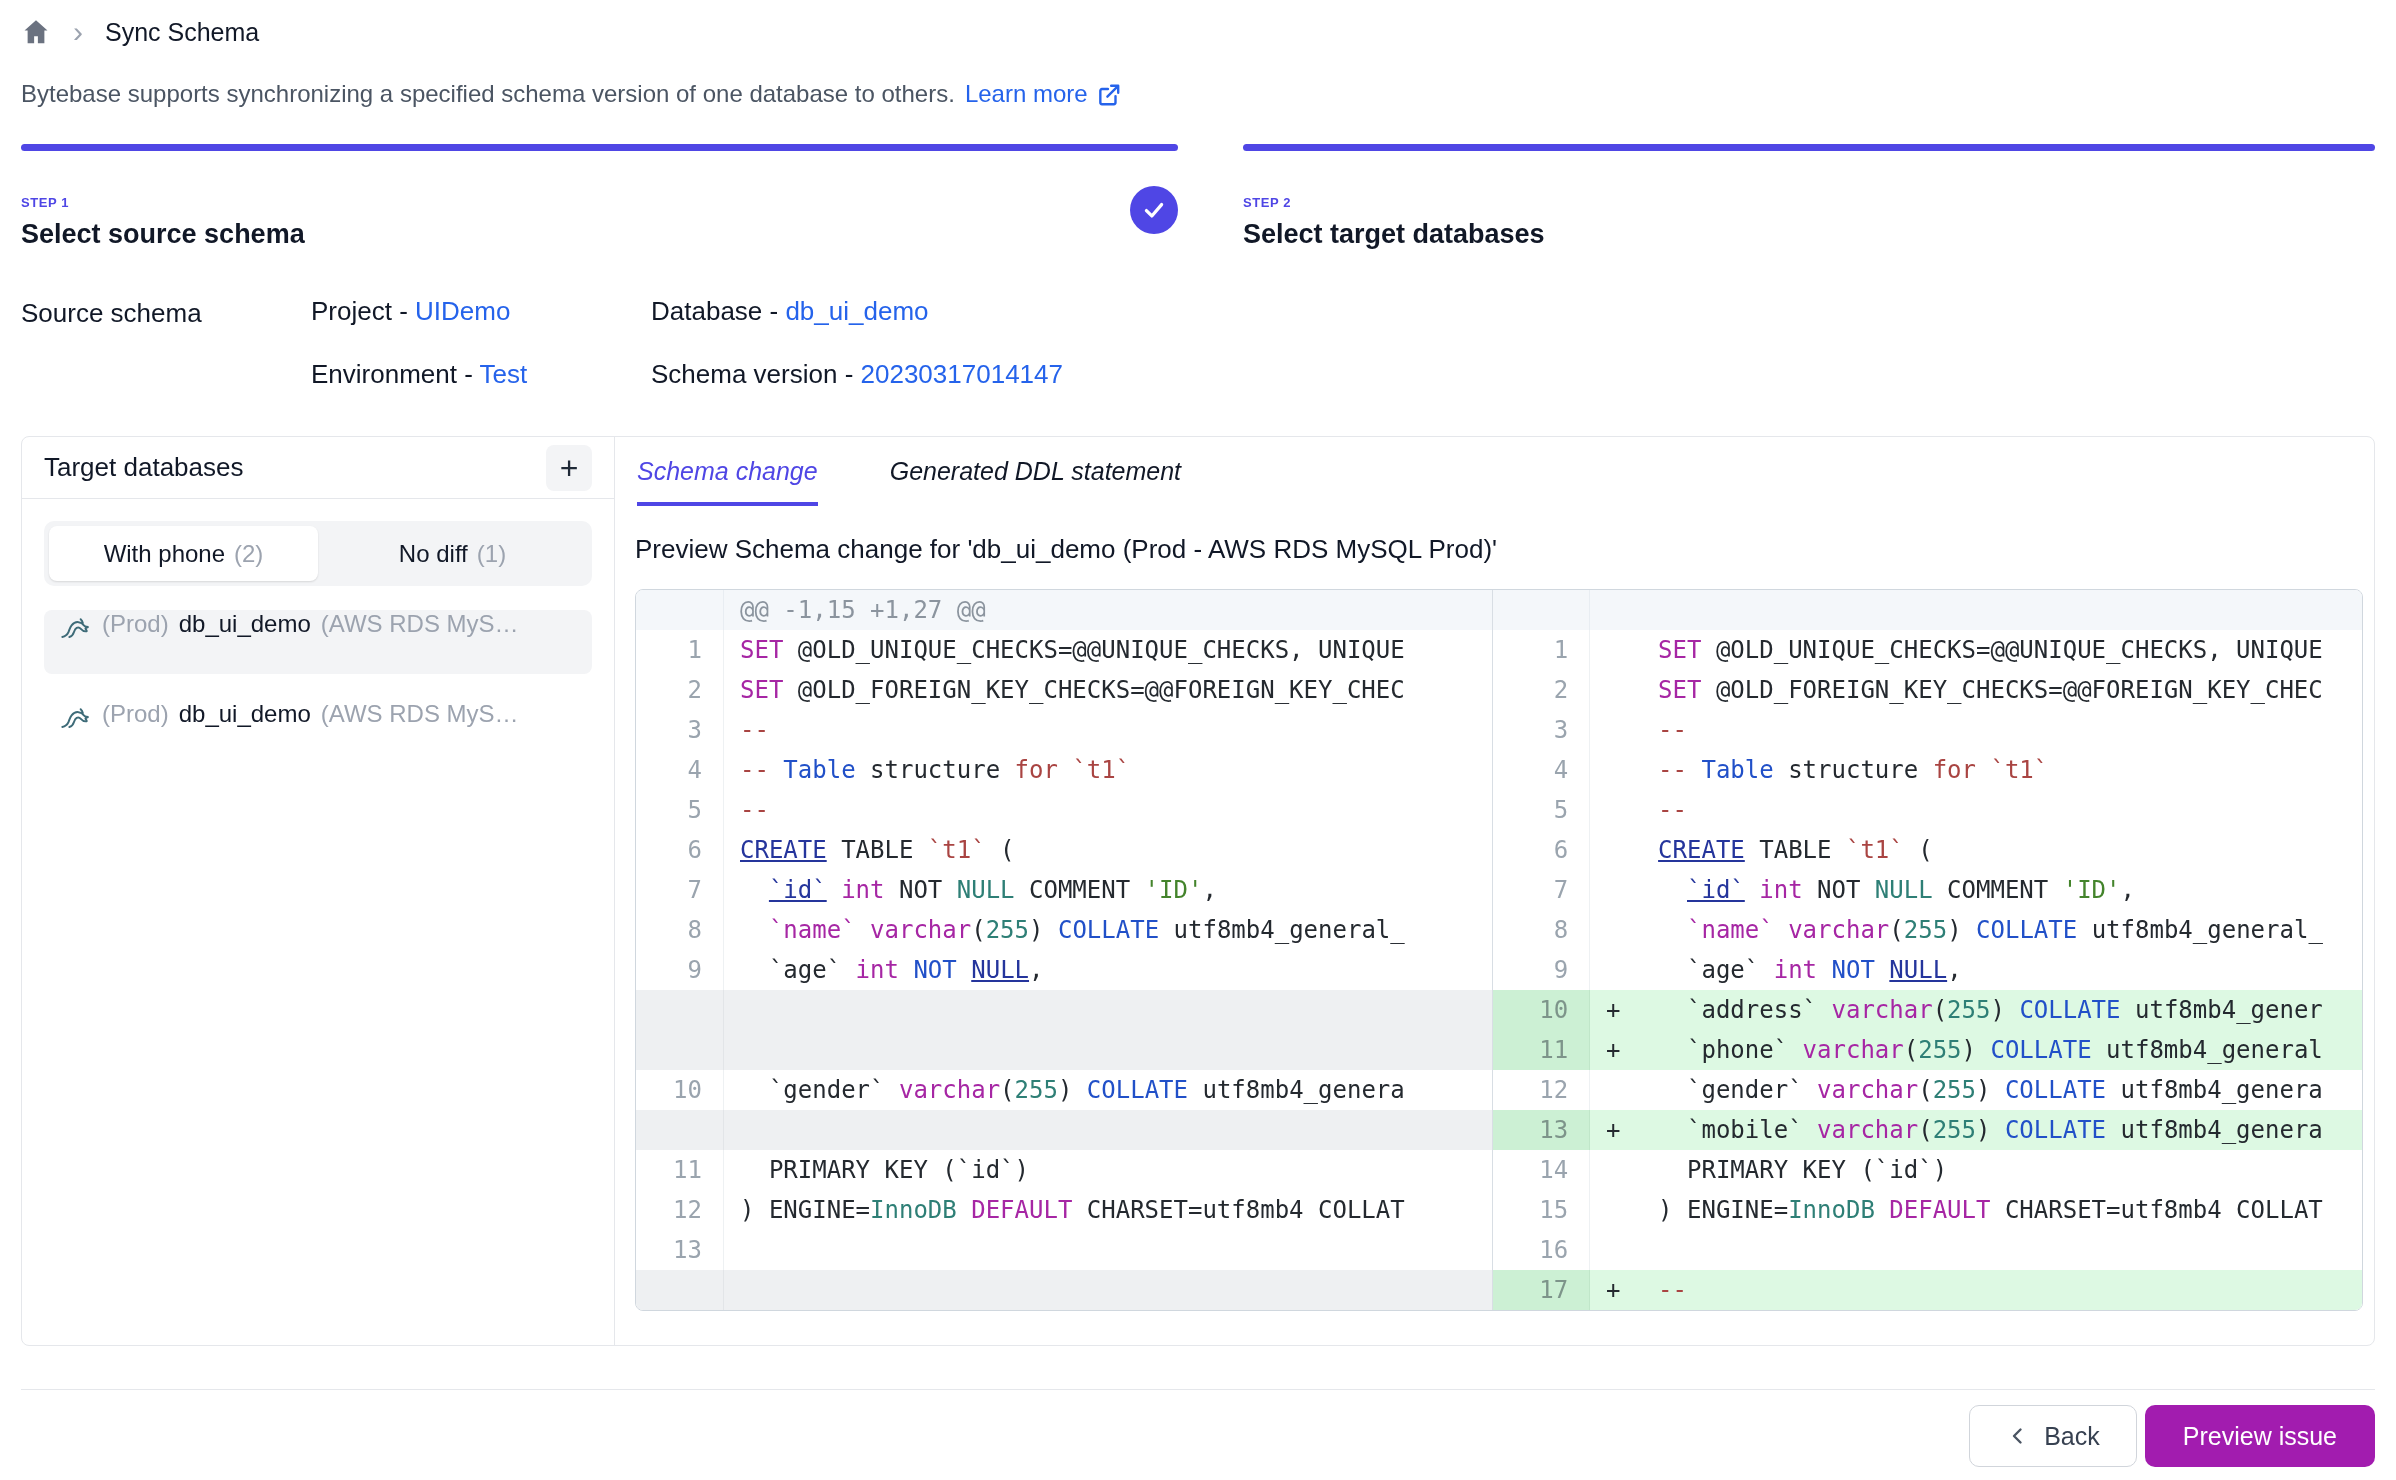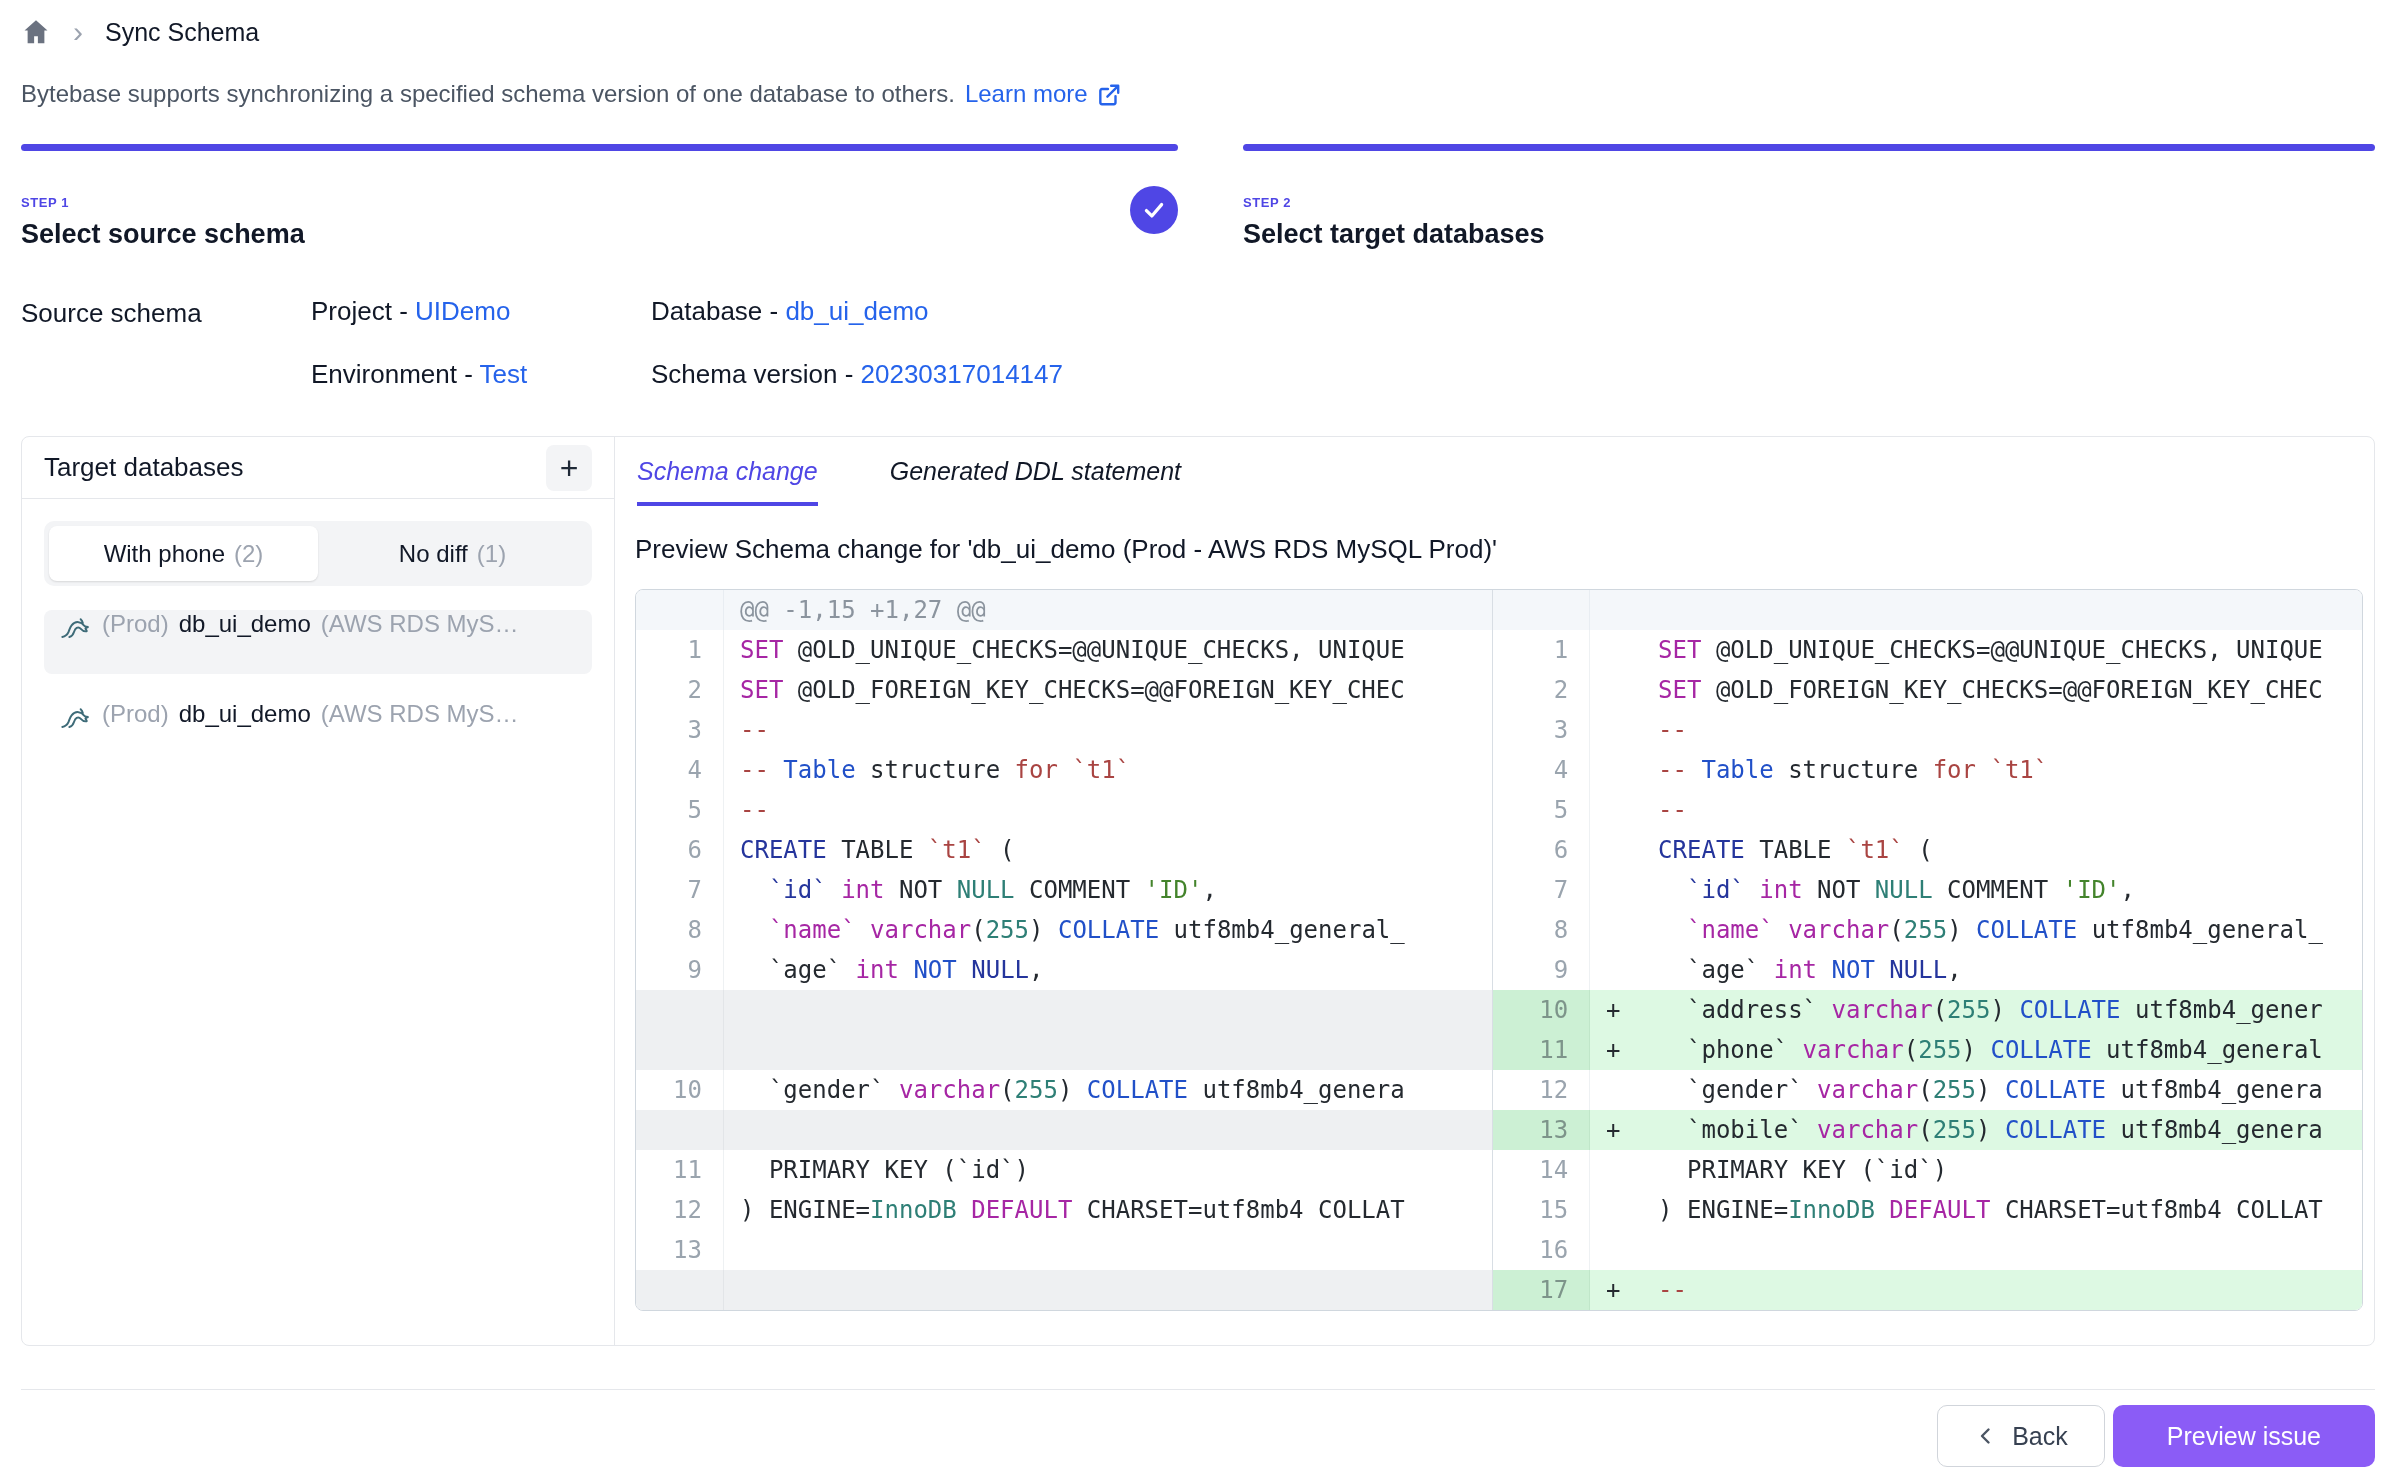--- a/index.html
+++ b/index.html
@@ -68,28 +68,28 @@
   .drow.hunk{background:#f4f7fa;}
   .drow.hunk .dnum{border-right-color:#e8edf2;}
   .drow.hunk .dcode,.hunktext{color:#8b949e;}
   .drow.empty{background:#eef0f2;}
   .drow.empty .dnum{border-right-color:#e2e5e8;}
   .drow.add .dnum{background:#ccf0d4;border-right-color:#c0e6c9;color:#7d948a;}
   .drow.add .dsign,.drow.add .dcode{background:#ddf9e3;}
 
   
   .c-p{color:#24292f;} .c-k{color:#a626a4;} .c-b{color:#2150c8;}
-  .c-n{color:#25359c;} .c-t{color:#2e7f76;} .c-g{color:#44842c;}
+  .c-n{color:#25359c;text-decoration:underline;} .c-t{color:#2e7f76;} .c-g{color:#44842c;}
   .c-r{color:#a94442;} .c-h{color:#8b949e;}
 
   
   .footdiv{margin-top:43px;border-top:1px solid #e5e7eb;}
   .footrow{margin-top:15px;display:flex;justify-content:flex-end;gap:8px;padding-right:0;align-items:center;}
   .backbtn{height:62px;padding:0 36px;border:1px solid #d1d5db;border-radius:10px;background:#fff;font-size:25px;color:#374151;display:flex;align-items:center;gap:14px;cursor:pointer;font-family:"Liberation Sans",sans-serif;}
-  .primarybtn{height:62px;padding:0 54px;border:none;border-radius:10px;background:#8b5cf6;color:#fff;font-size:25px;font-weight:500;display:flex;align-items:center;cursor:pointer;font-family:"Liberation Sans",sans-serif;}
+  .primarybtn{height:62px;padding:0 38px;border:none;border-radius:10px;background:#a21caf;color:#fff;font-size:25px;font-weight:500;display:flex;align-items:center;cursor:pointer;font-family:"Liberation Sans",sans-serif;}
 </style>
 </head>
 <body>
 
 <div class="page">
 
   <div class="crumbrow">
     <span style="display:inline-flex;">
       <svg width="30" height="30" viewBox="0 0 24 24" fill="#6b7280">
           <path d="M12 2.6 2.8 10.8h2.5V21h5.2v-5.6h3v5.6h5.2V10.8h2.5L12 2.6z"></path>

